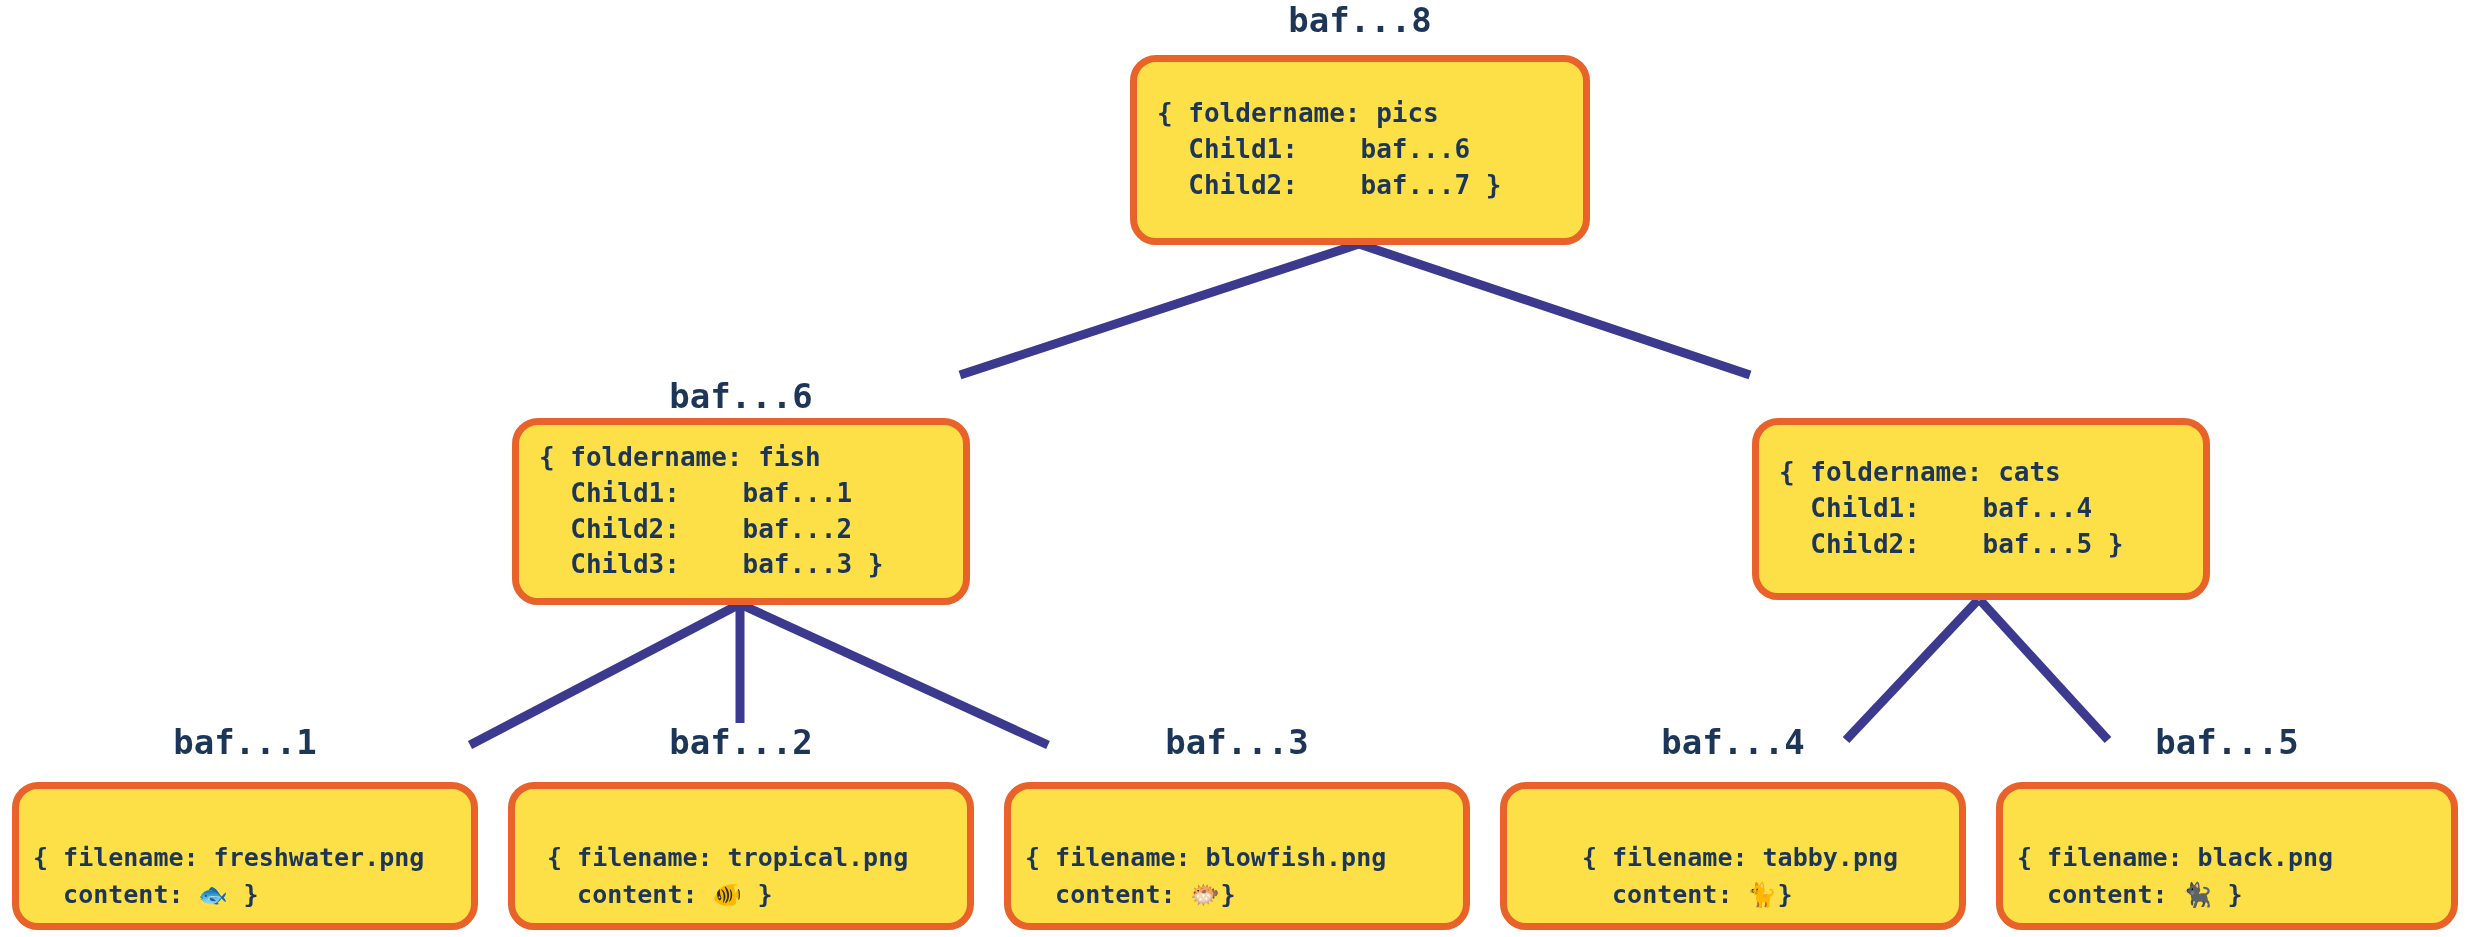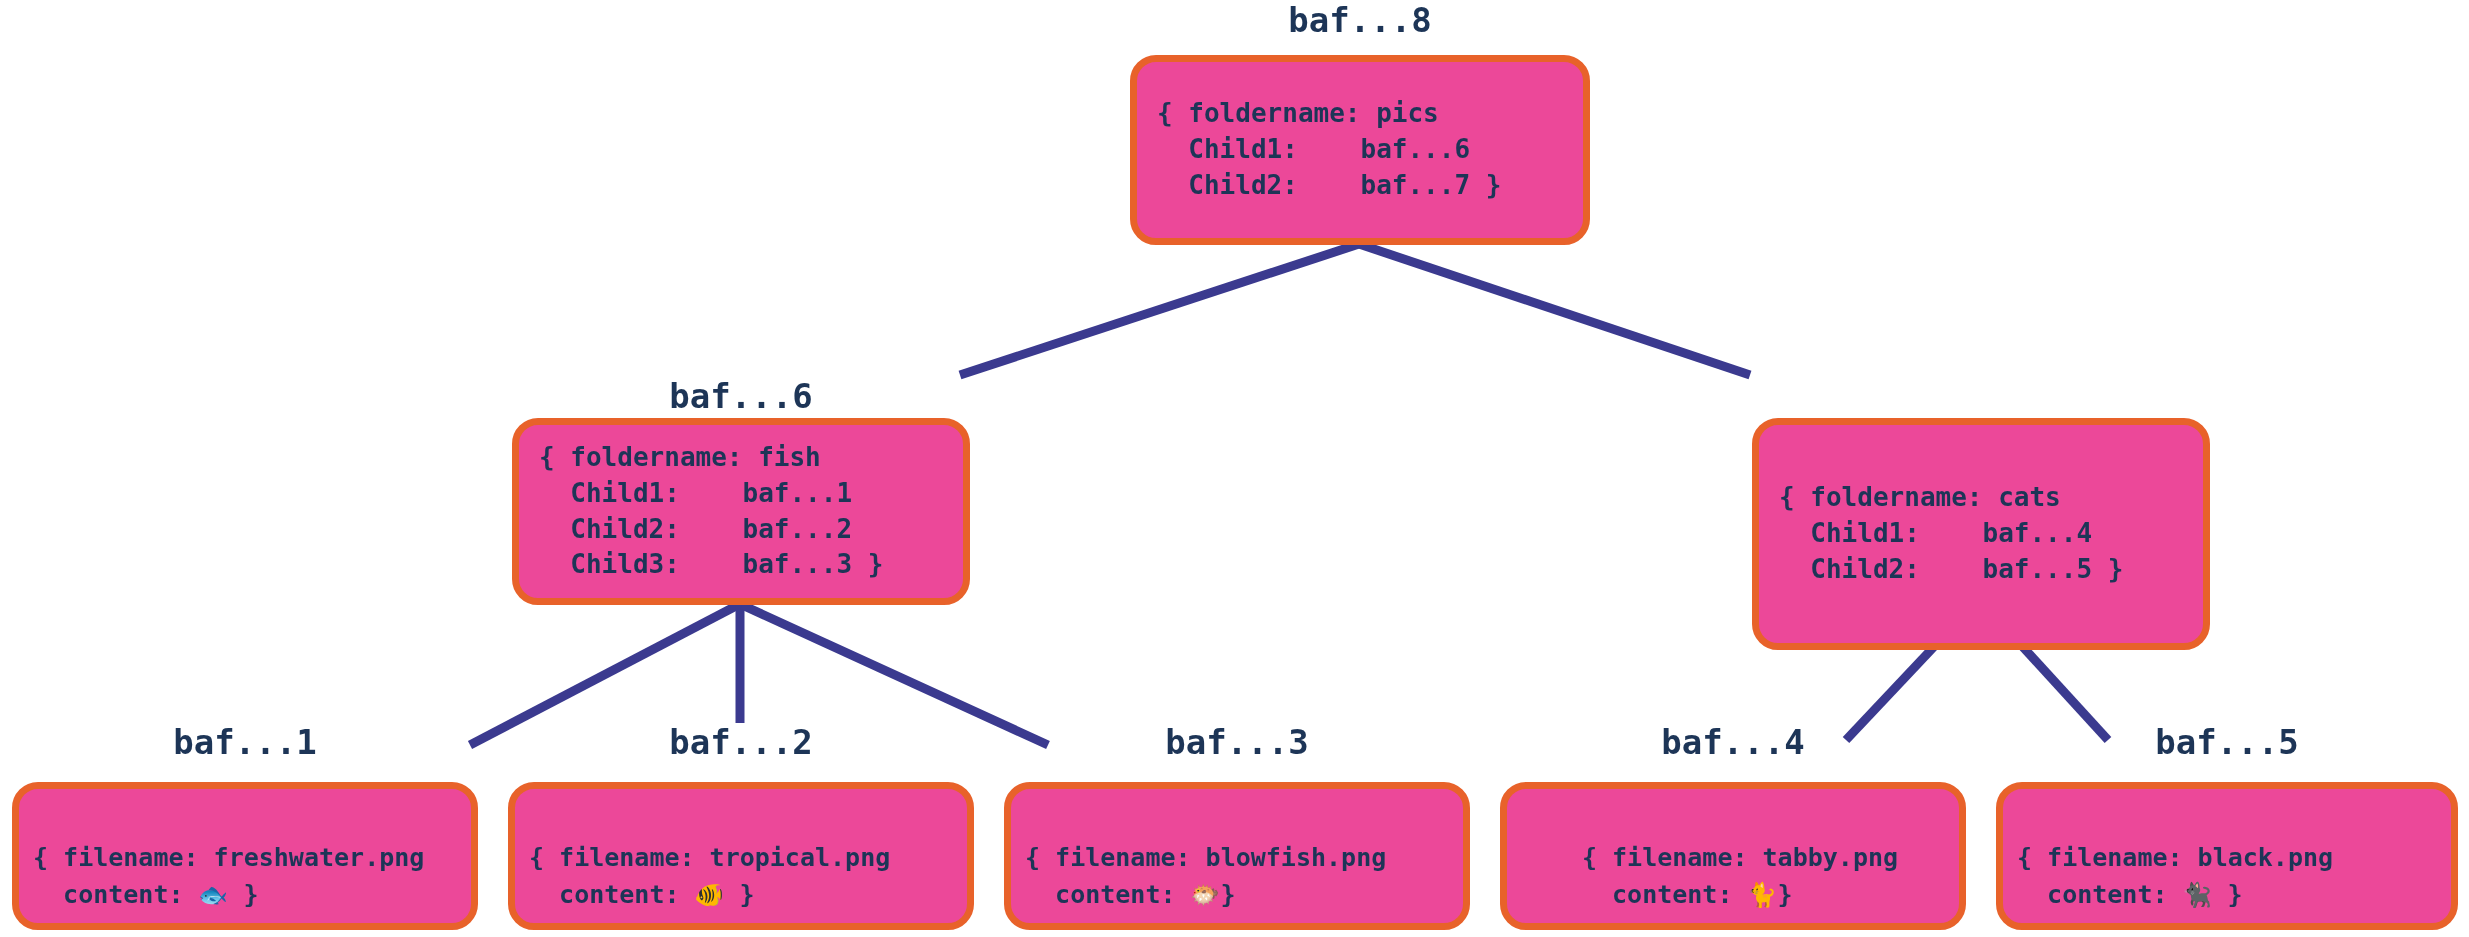--- a/index.html
+++ b/index.html
@@ -35,21 +35,21 @@
     color: #1d3557;
     font-family: "DejaVu Sans Mono", "Liberation Mono", monospace;
     font-size: 34px;
     font-weight: 700;
     letter-spacing: 0px;
     white-space: pre;
   }
   .node-box {
     position: absolute;
     box-sizing: border-box;
-    background: #ec4899;
+    background: #fde047;
     border: 7px solid #e8622a;
     border-radius: 26px;
     display: flex;
     align-items: center;
   }
   .node-body {
     color: #1d3557;
     font-family: "DejaVu Sans Mono", "Liberation Mono", monospace;
     font-size: 26px;
     font-weight: 700;
@@ -99,38 +99,38 @@
     <div class="node-label" style="top:16px;">baf...6</div>
     <div class="node-box" style="left:0px; top:58px; width:458px; height:187px;">
       <pre class="node-body"><span>{ foldername: fish</span>
 <span>  Child1:    baf...1</span>
 <span>  Child2:    baf...2</span>
 <span>  Child3:    baf...3 }</span></pre>
     </div>
   </div>
 
   <div class="node folder" style="left:1752px; top:360px; width:458px; height:240px;">
-    <div class="node-box" style="left:0px; top:58px; width:458px; height:232px;">
+    <div class="node-box" style="left:0px; top:58px; width:458px; height:182px;">
       <pre class="node-body"><span>{ foldername: cats</span>
 <span>  Child1:    baf...4</span>
 <span>  Child2:    baf...5 }</span></pre>
     </div>
   </div>
 
   <div class="node leaf" style="left:12px; top:722px; width:466px; height:200px;">
     <div class="node-label" style="top:0px;">baf...1</div>
     <div class="node-box" style="left:0px; top:60px; width:466px; height:148px;">
       <pre class="node-body"><span>{ filename: freshwater.png</span>
 <span>  content: </span><span class="emoji">🐟</span><span> }</span></pre>
     </div>
   </div>
 
   <div class="node leaf" style="left:508px; top:722px; width:466px; height:200px;">
     <div class="node-label" style="top:0px;">baf...2</div>
-    <div class="node-box" style="left:0px; top:60px; width:466px; height:148px;">
+    <div class="node-box" style="left:0px; top:60px; width:466px; height:148px;padding-left:18px;">
       <pre class="node-body"><span>{ filename: tropical.png</span>
 <span>  content: </span><span class="emoji">🐠</span><span> }</span></pre>
     </div>
   </div>
 
   <div class="node leaf" style="left:1004px; top:722px; width:466px; height:200px;">
     <div class="node-label" style="top:0px;">baf...3</div>
     <div class="node-box" style="left:0px; top:60px; width:466px; height:148px;">
       <pre class="node-body"><span>{ filename: blowfish.png</span>
 <span>  content: </span><span class="emoji">🐡</span><span>}</span></pre>

